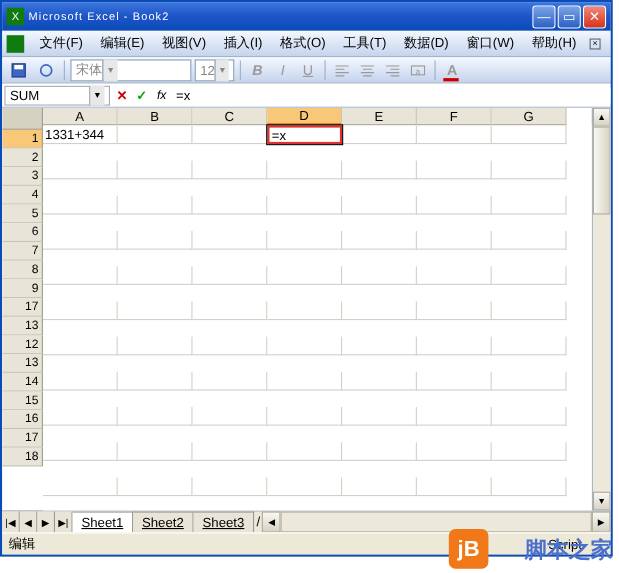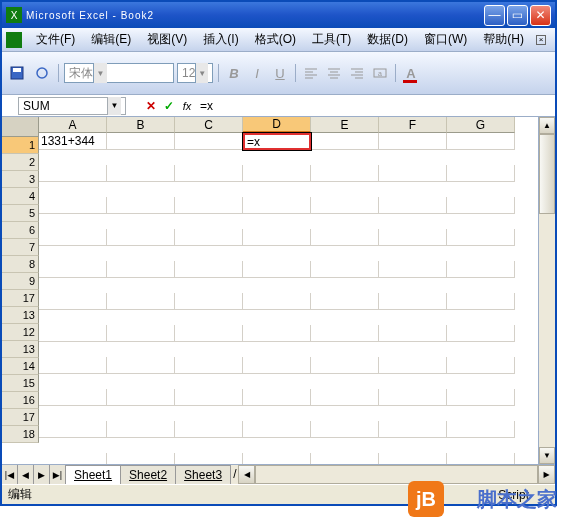--- a/index.html
+++ b/index.html
@@ -9,32 +9,32 @@
 .titlebar .icon { width: 16px; height: 16px; background: #107C10; margin-right: 4px; display: inline-flex; align-items: center; justify-content: center; font-size: 10px; color: white; }
 .titlebar .title { font-size: 10px; flex: 1; letter-spacing: 1px; }
 .winbtns { display: flex; gap: 2px; }
 .winbtn { width: 21px; height: 21px; border: 1px solid #fff; border-radius: 3px; display: flex; align-items: center; justify-content: center; font-size: 12px; color: white; cursor: pointer; }
 .winbtn.min, .winbtn.max { background: linear-gradient(to bottom, #7BA4E8, #2C5FC4); }
 .winbtn.close { background: linear-gradient(to bottom, #F08A7A, #D83217); }
 .menubar { height: 24px; background: linear-gradient(to bottom, #F4F8FF, #C5D3EC); display: flex; align-items: center; padding: 0 4px; font-size: 12px; border-bottom: 1px solid #9BADC8; }
 .menubar .appicon { width: 16px; height: 16px; background: #107C10; margin-right: 6px; }
 .menuitem { padding: 2px 6px; margin: 0 2px; cursor: pointer; white-space: nowrap; }
 .menuctrl { width: 10px; height: 10px; border: 1px solid #666; margin-left: 4px; font-size: 8px; display: flex; align-items: center; justify-content: center; cursor: pointer; }
-.toolbar { height: 43px; background: linear-gradient(to bottom, #F4F8FF, #C5D3EC); display: flex; align-items: center; padding: 0 4px; font-size: 12px; border-bottom: 1px solid #9BADC8; gap: 3px; }
+.toolbar { height: 24px; background: linear-gradient(to bottom, #F4F8FF, #C5D3EC); display: flex; align-items: center; padding: 0 4px; font-size: 12px; border-bottom: 1px solid #9BADC8; gap: 3px; }
 .tb-btn { width: 22px; height: 22px; display: flex; align-items: center; justify-content: center; cursor: pointer; border: 1px solid transparent; }
 .tb-sep { width: 1px; height: 18px; background: #9BADC8; margin: 0 2px; }
 .font-box { border: 1px solid #7F9DB9; background: #fff; height: 20px; display: flex; align-items: center; padding: 0 4px; font-size: 12px; color: #888; }
 .font-name { width: 110px; }
 .font-size { width: 36px; text-align: center; }
 .font-arrow { background: #E8E8E8; border-left: 1px solid #7F9DB9; width: 14px; height: 20px; display: flex; align-items: center; justify-content: center; font-size: 8px; cursor: pointer; color: #888; }
 .fmt-btn { width: 20px; height: 20px; display: flex; align-items: center; justify-content: center; color: #999; font-size: 13px; }
 .bold { font-weight: bold; font-style: italic; } .ital { font-style: italic; } .under { text-decoration: underline; }
 .align-btn svg { width: 14px; height: 14px; }
 .formula-bar { height: 22px; background: #fff; display: flex; align-items: center; border-bottom: 1px solid #9BADC8; font-size: 12px; }
-.namebox { width: 108px; border: 1px solid #A5ACB2; background: #fff; height: 18px; margin: 0 16px; display: flex; align-items: center; padding: 0 4px; }
+.namebox { width: 96px; border: 1px solid #A5ACB2; background: #fff; height: 18px; margin: 0 2px; display: flex; align-items: center; padding: 0 4px; }
 .namebox-arrow { width: 14px; height: 18px; background: #E8E8E8; border-left: 1px solid #A5ACB2; margin-left: auto; display: flex; align-items: center; justify-content: center; font-size: 8px; }
 .fb-btn { width: 18px; height: 18px; display: flex; align-items: center; justify-content: center; cursor: pointer; font-size: 12px; }
 .fb-cancel { color: #C00; font-weight: bold; }
 .fb-enter { color: #0A0; font-weight: bold; }
 .fb-fx { font-style: italic; font-size: 11px; }
 .formula-input { flex: 1; padding: 0 4px; border: none; outline: none; font-size: 12px; }
 .sheet-area { flex: 1; display: flex; overflow: hidden; background: #fff; }
 .rowhdr-col { width: 37px; display: flex; flex-direction: column; }
 .selall { height: 20px; background: #D6D2C2; border-right: 1px solid #9B9B8C; border-bottom: 1px solid #9B9B8C; }
 .rowhdr { height: 17px; background: #E8E5D8; border-right: 1px solid #9B9B8C; border-bottom: 1px solid #C8C4B2; display: flex; align-items: center; justify-content: flex-end; padding-right: 3px; font-size: 11px; }

